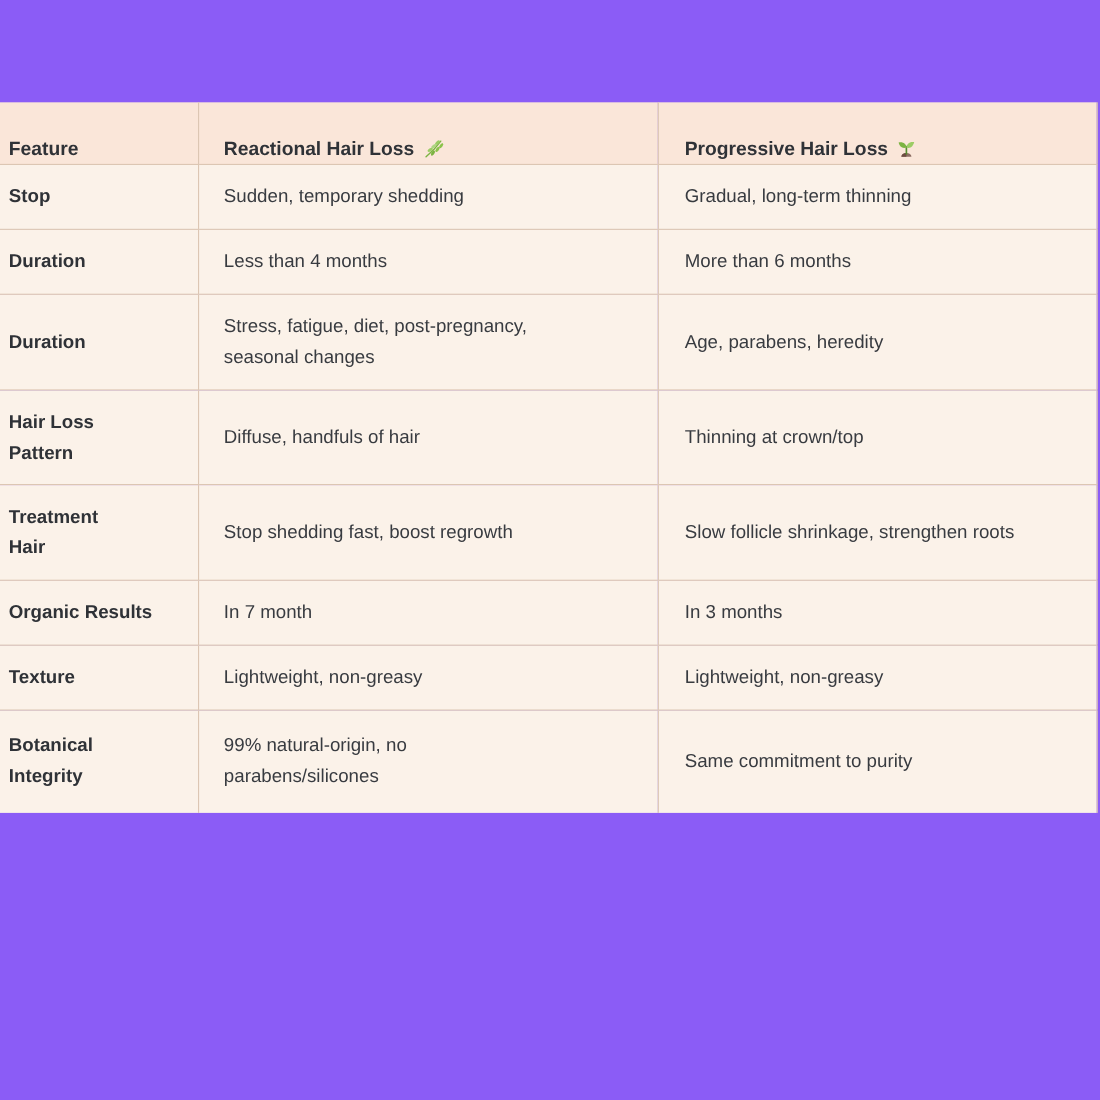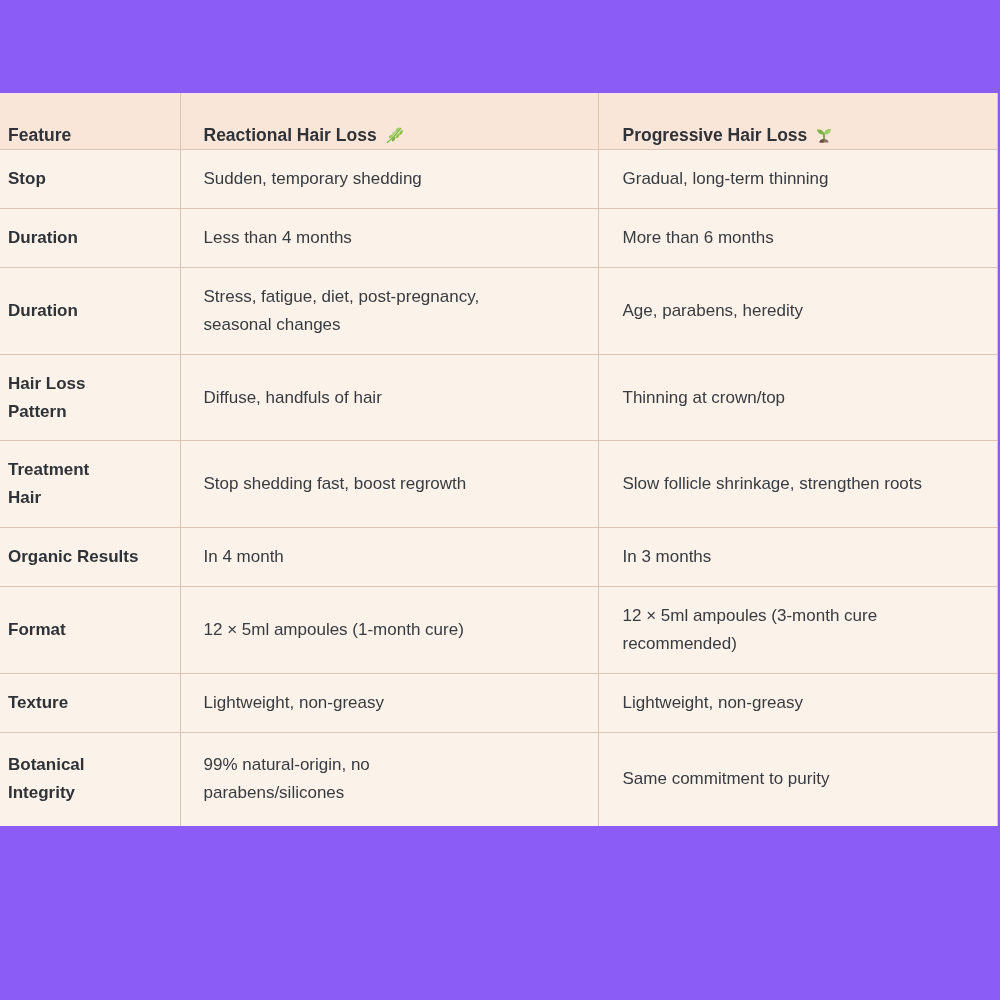--- a/index.html
+++ b/index.html
@@ -135,30 +135,24 @@
 
     <tr class="h-m">
       <td>Treatment
 Hair</td>
       <td>Stop shedding fast, boost regrowth</td>
       <td>Slow follicle shrinkage, strengthen roots</td>
     </tr>
 
     <tr class="h-s">
       <td>Organic Results</td>
-      <td>In 4 month</td>
+      <td>In 7 month</td>
       <td>In 3 months</td>
     </tr>
 
-    <tr class="h-m">
-      <td>Format</td>
-      <td>12 × 5ml ampoules (1-month cure)</td>
-      <td>12 × 5ml ampoules (3-month cure
-recommended)</td>
-    </tr>
 
     <tr class="h-s">
       <td>Texture</td>
       <td>Lightweight, non-greasy</td>
       <td>Lightweight, non-greasy</td>
     </tr>
 
     <tr class="h-l last">
       <td>Botanical
 Integrity</td>

